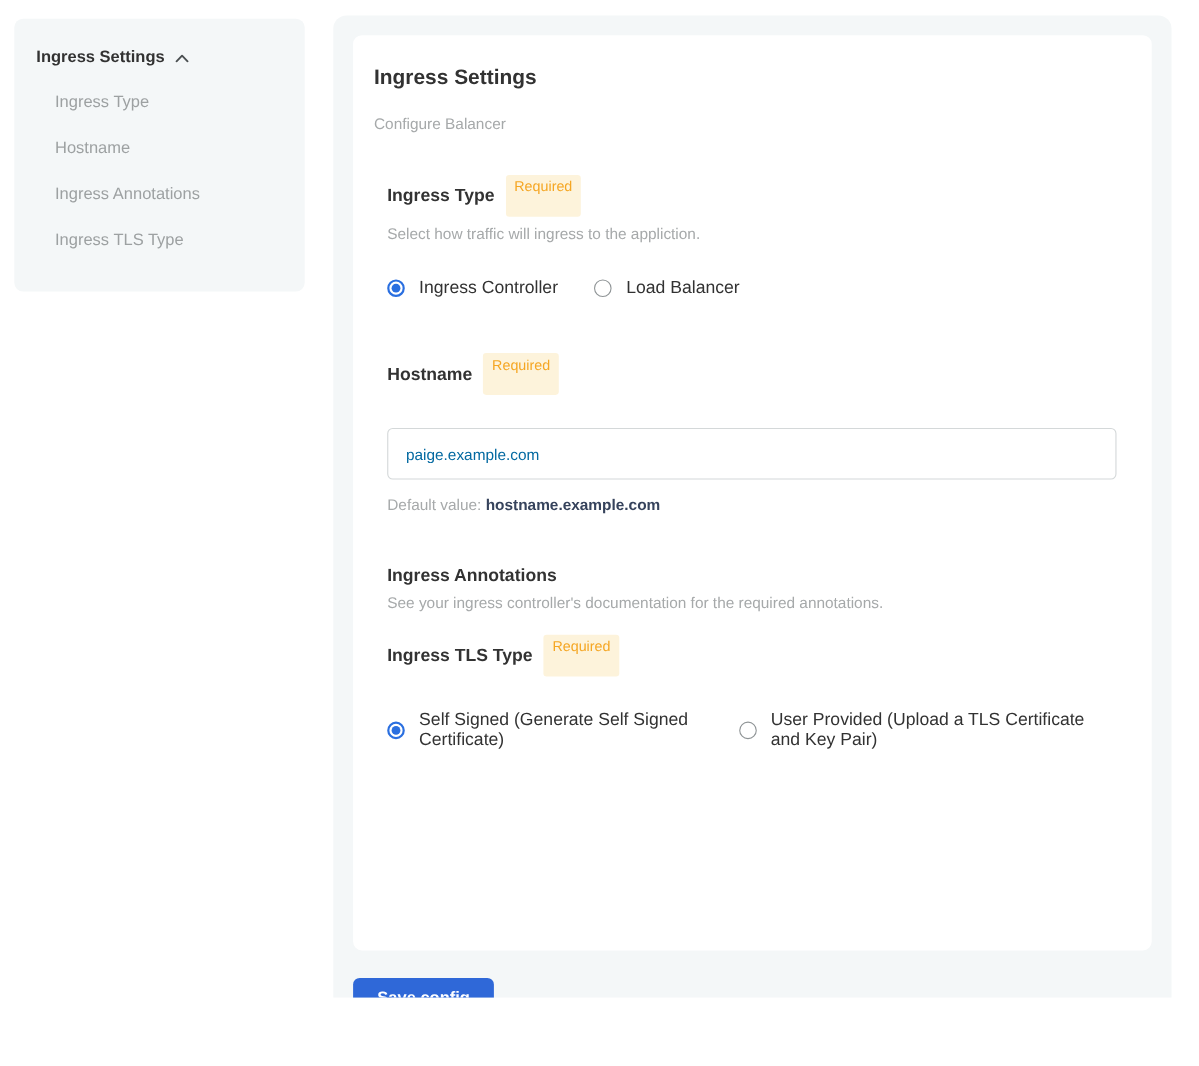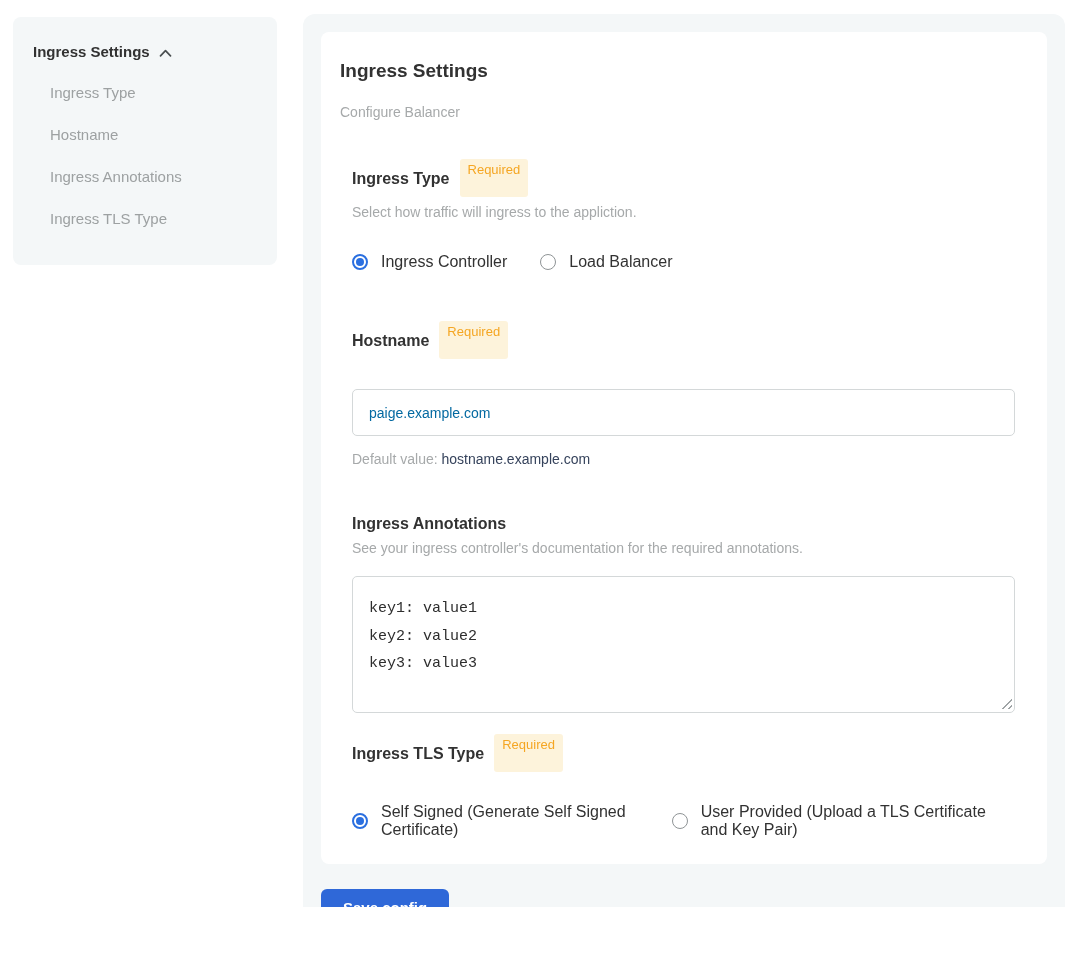--- a/index.html
+++ b/index.html
@@ -46,21 +46,21 @@
                   border:1.5px solid #8f9496; background:#fff; position:relative; }
   .radio-circle.checked { border:2px solid #2a6fe0; }
   .radio-circle.checked::after { content:""; position:absolute; inset:2px; border-radius:50%; background:#2a6fe0; }
 
   
   .text-input { display:block; margin-top:30px; width:663px; height:47px;
                 border:1px solid #d4d8d9; border-radius:5px; padding:0 16px;
                 font-family:"Liberation Sans","DejaVu Sans",sans-serif;
                 font-size:14px; color:#0369a1; background:#fff; outline:none; }
   .default-line { margin-top:15px; font-size:14px; color:#a6a9aa; }
-  .default-line strong { color:#36435c; font-weight:400;margin-top:40px; }
+  .default-line strong { color:#36435c; font-weight:700;margin-top:40px; }
 
   .textarea-wrap { position:relative; margin-top:20px; width:663px; }
   .annotations-textarea { display:block; width:663px; height:137px;
                 border:1px solid #d4d8d9; border-radius:5px; padding:18px 16px;
                 font-family:"Liberation Mono","DejaVu Sans Mono",monospace;
                 font-size:15px; line-height:27.5px; color:#2e2e2e; resize:none; outline:none; }
   .resize-grip { position:absolute; right:3px; bottom:4px; width:11px; height:11px;
                  pointer-events:none;
                  background:repeating-linear-gradient(135deg,#9fa4a6 0 1.3px,transparent 1.3px 4.2px);
                  clip-path:polygon(100% 0,0 100%,100% 100%); }
@@ -124,26 +124,20 @@
         </div>
         <input class="text-input" type="text" value="paige.example.com" style="">
         <p class="default-line"><span>Default value: </span><strong>hostname.example.com</strong></p>
       </div>
 
       <div class="section sec-annotations">
         <div class="label-row">
           <span class="section-label">Ingress Annotations</span>
         </div>
         <p class="help">See your ingress controller's documentation for the required annotations.</p>
-        <div class="textarea-wrap">
-          <textarea class="annotations-textarea" spellcheck="false" style="">key1: value1
-key2: value2
-key3: value3</textarea>
-          <span class="resize-grip"></span>
-        </div>
       </div>
 
       <div class="section sec-tls">
         <div class="label-row">
           <span class="section-label">Ingress TLS Type</span>
           <span class="badge-required">Required</span>
         </div>
         <div class="radio-stack">
           <div class="radio-item">
             <span class="radio-circle checked"></span>

